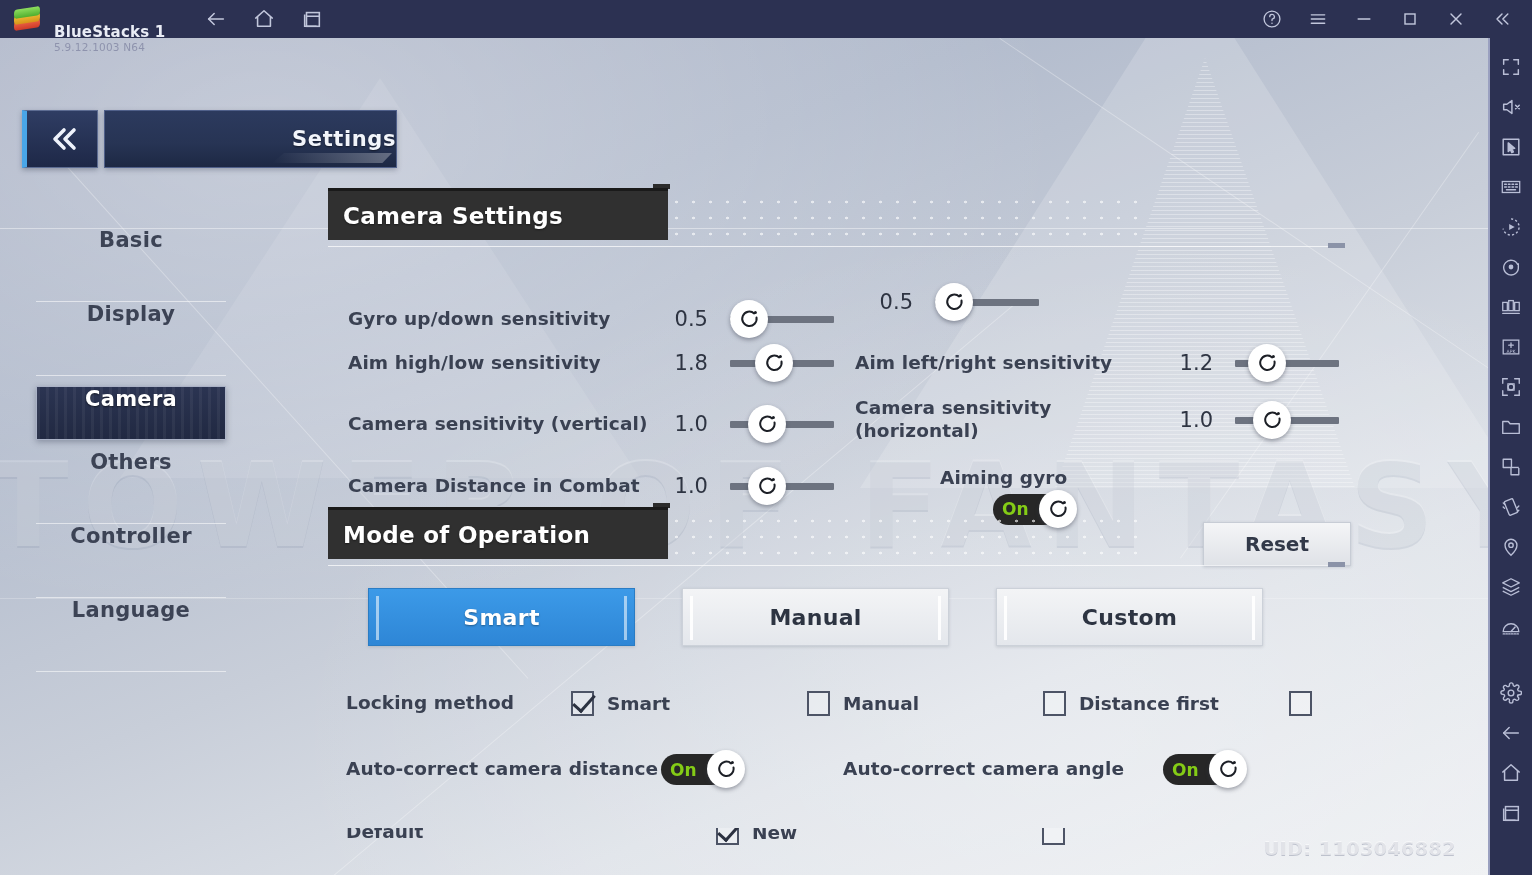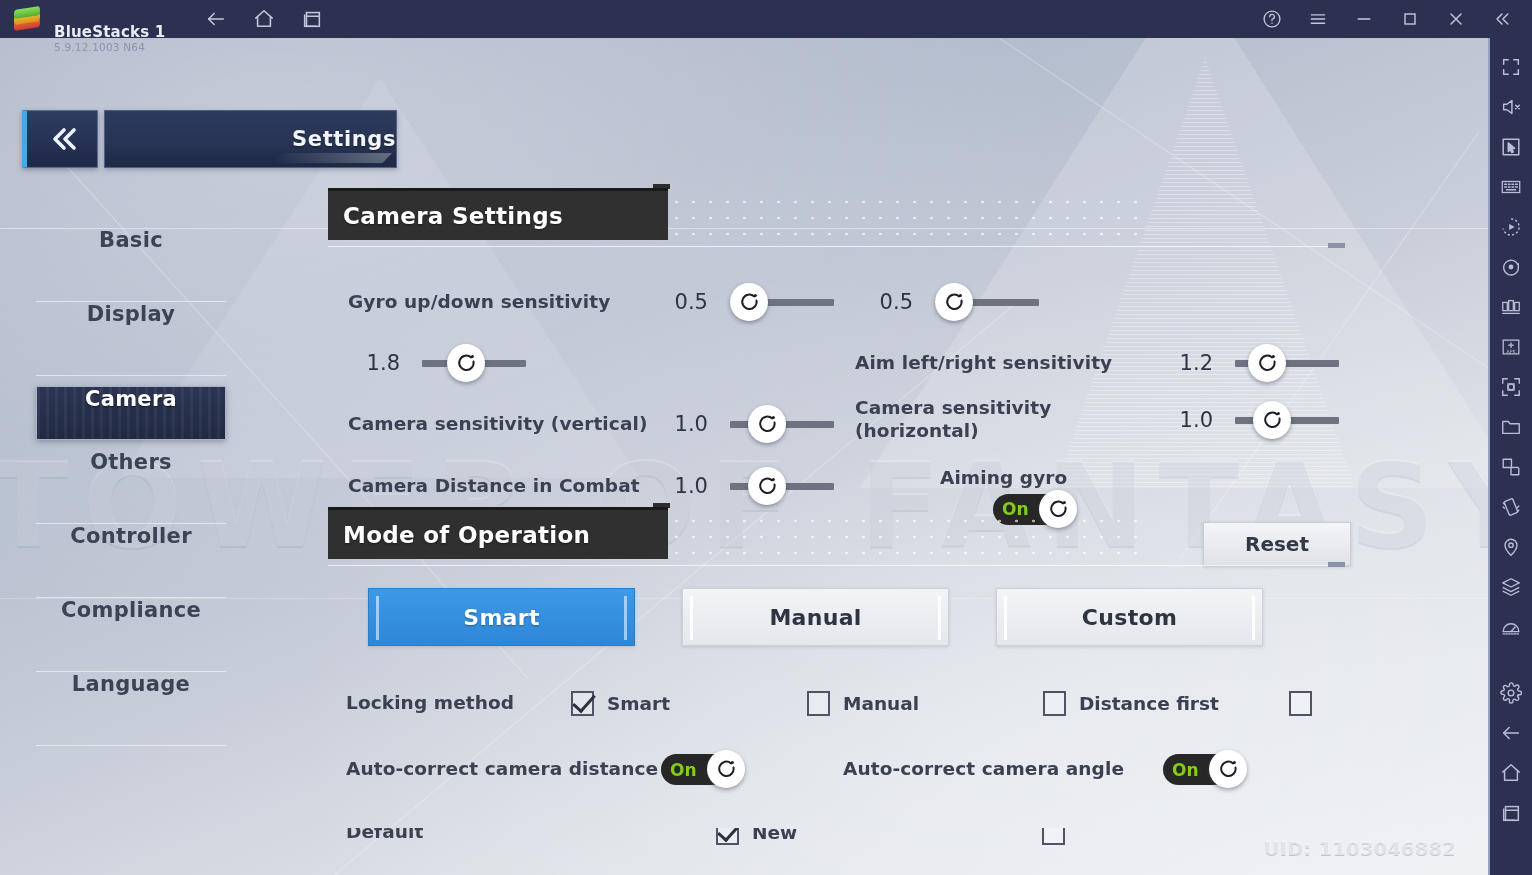--- a/index.html
+++ b/index.html
@@ -358,55 +358,53 @@
     <div class="nav-item active">
       <span class="nav-label">Camera</span>
       </div>
     <div class="nav-item">
       <span class="nav-label">Others</span>
       </div>
     <div class="nav-item">
       <span class="nav-label">Controller</span>
       </div>
     <div class="nav-item">
-      <span class="nav-label">Compliance</span>
-      </div>
-    <div class="nav-item">
       <span class="nav-label">Language</span>
       </div>
   </div>
 
   <div id="content">
 
     <div class="sec-head">
       <div class="sec-dots"></div>
       <div class="sec-tick" style="left:325px;"></div>
       <div class="sec-head-bar">
         <span class="sec-title">Camera Settings</span>
       </div>
       <div class="sec-underline" style="top:58px;"></div>
     </div>
 
     <div style="position:relative;height:266px;">
 
-      <div class="row" style="position:absolute;left:20px;top:38px;width:480px;justify-content:center;">
+      <div class="row" style="position:absolute;left:20px;top:55px;width:480px;justify-content:center;">
         <span class="rlabel" style="width:330px;">Gyro up/down sensitivity</span>
         <span class="rval" style="width:52px;">0.5</span>
         <div class="slider" style="margin-left:22px;">
           <div class="sl-track"></div>
           <div class="sl-knob" style="left:0px;">
             <svg viewBox="0 0 24 24" fill="none" stroke="currentColor" stroke-width="2" stroke-linecap="round">
                 <path d="M17.2 6.4a7.2 7.2 0 1 0 2.3 4.1"></path>
                 <circle cx="18.4" cy="5.6" r="1.5" fill="currentColor" stroke="none"></circle>
               </svg>
           </div>
         </div>
       </div>
 
       <div class="row" style="position:absolute;left:20px;top:99px;width:480px;">
+        <span class="rlabel" style="width:330px;">Aim high/low sensitivity</span>
         <span class="rval" style="width:52px;">1.8</span>
         <div class="slider" style="margin-left:22px;">
           <div class="sl-track"></div>
           <div class="sl-knob" style="left:25px;">
             <svg viewBox="0 0 24 24" fill="none" stroke="currentColor" stroke-width="2" stroke-linecap="round">
                 <path d="M17.2 6.4a7.2 7.2 0 1 0 2.3 4.1"></path>
                 <circle cx="18.4" cy="5.6" r="1.5" fill="currentColor" stroke="none"></circle>
               </svg>
           </div>
         </div>

